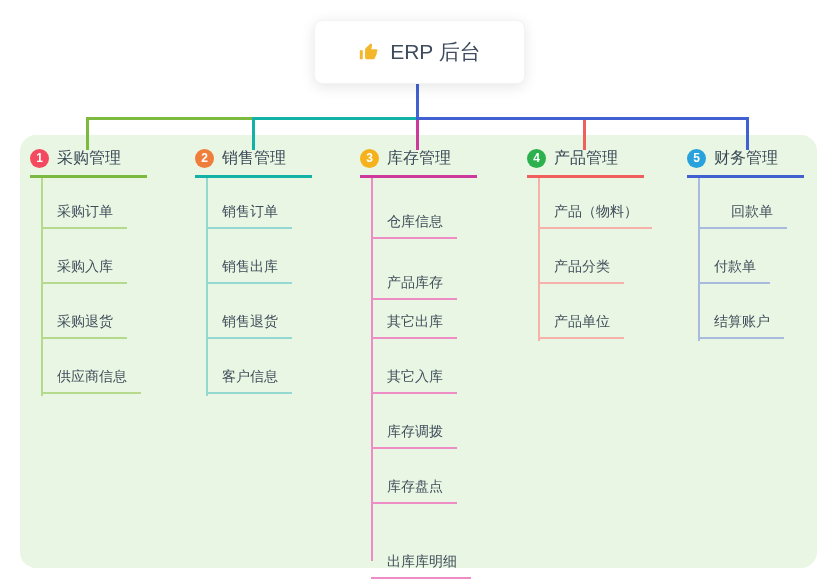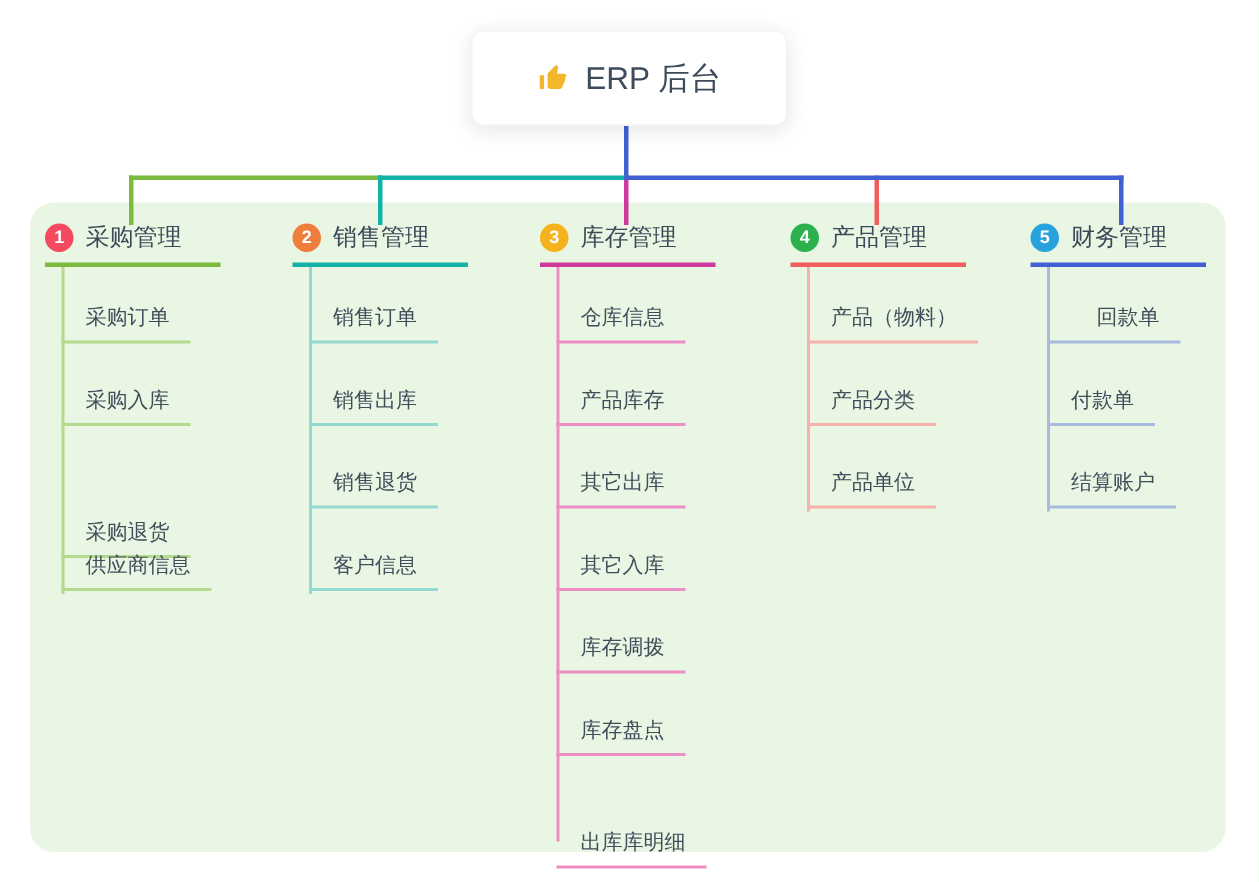--- a/index.html
+++ b/index.html
@@ -65,38 +65,38 @@
     <div class="seg" style="left: 416px; top: 117px; width: 333px; height: 3px; background: rgb(65, 97, 210);"></div>
   </div>
 <div id="branches">
     <div class="branch-title" style="left: 30px; top: 146px; width: 117px; border-bottom-color: rgb(124, 186, 63);">
       <span class="badge" style="background: rgb(244, 73, 94);">1</span>
       <span>采购管理</span>
     </div>
     <div class="vline" style="left: 41px; top: 177px; height: 219px; background: rgb(181, 218, 142);"></div>
     <div class="child" style="left: 41px; top: 201px; border-bottom-color: rgb(181, 218, 142);">采购订单</div>
     <div class="child" style="left: 41px; top: 256px; border-bottom-color: rgb(181, 218, 142);">采购入库</div>
-    <div class="child" style="left: 41px; top: 311px; border-bottom-color: rgb(181, 218, 142); margin-top: 33px;">采购退货</div>
+    <div class="child" style="left: 41px; top: 311px; border-bottom-color: rgb(181, 218, 142);">采购退货</div>
     <div class="child" style="left: 41px; top: 366px; border-bottom-color: rgb(181, 218, 142);">供应商信息</div>
     <div class="branch-title" style="left: 195px; top: 146px; width: 117px; border-bottom-color: rgb(19, 178, 167);">
       <span class="badge" style="background: rgb(239, 126, 60);">2</span>
       <span>销售管理</span>
     </div>
     <div class="vline" style="left: 206px; top: 177px; height: 219px; background: rgb(147, 216, 209);"></div>
     <div class="child" style="left: 206px; top: 201px; border-bottom-color: rgb(147, 216, 209);">销售订单</div>
     <div class="child" style="left: 206px; top: 256px; border-bottom-color: rgb(147, 216, 209); text-align: center;">销售出库</div>
     <div class="child" style="left: 206px; top: 311px; border-bottom-color: rgb(147, 216, 209);">销售退货</div>
     <div class="child" style="left: 206px; top: 366px; border-bottom-color: rgb(147, 216, 209);">客户信息</div>
     <div class="branch-title" style="left: 360px; top: 146px; width: 117px; border-bottom-color: rgb(206, 58, 156);">
       <span class="badge" style="background: rgb(245, 178, 28);">3</span>
       <span>库存管理</span>
     </div>
     <div class="vline" style="left: 371px; top: 177px; height: 384px; background: rgb(238, 140, 198);"></div>
-    <div class="child" style="left: 371px; top: 201px; border-bottom-color: rgb(238, 140, 198);">仓库信息</div>
-    <div class="child" style="left: 371px; top: 256px; border-bottom-color: rgb(238, 140, 198);">产品库存</div>
+    <div class="child" style="left: 371px; top: 211px; border-bottom-color: rgb(238, 140, 198);">仓库信息</div>
+    <div class="child" style="left: 371px; top: 272px; border-bottom-color: rgb(238, 140, 198);">产品库存</div>
     <div class="child" style="left: 371px; top: 311px; border-bottom-color: rgb(238, 140, 198);">其它出库</div>
     <div class="child" style="left: 371px; top: 366px; border-bottom-color: rgb(238, 140, 198);">其它入库</div>
     <div class="child" style="left: 371px; top: 421px; border-bottom-color: rgb(238, 140, 198);">库存调拨</div>
     <div class="child" style="left: 371px; top: 476px; border-bottom-color: rgb(238, 140, 198);">库存盘点</div>
     <div class="child" style="left: 371px; top: 531px; border-bottom-color: rgb(238, 140, 198); margin-top: 20px;">出库库明细</div>
     <div class="branch-title" style="left: 527px; top: 146px; width: 117px; border-bottom-color: rgb(241, 95, 93);">
       <span class="badge" style="background: rgb(45, 177, 79);">4</span>
       <span>产品管理</span>
     </div>
     <div class="vline" style="left: 538px; top: 177px; height: 164px; background: rgb(247, 176, 170);"></div>

